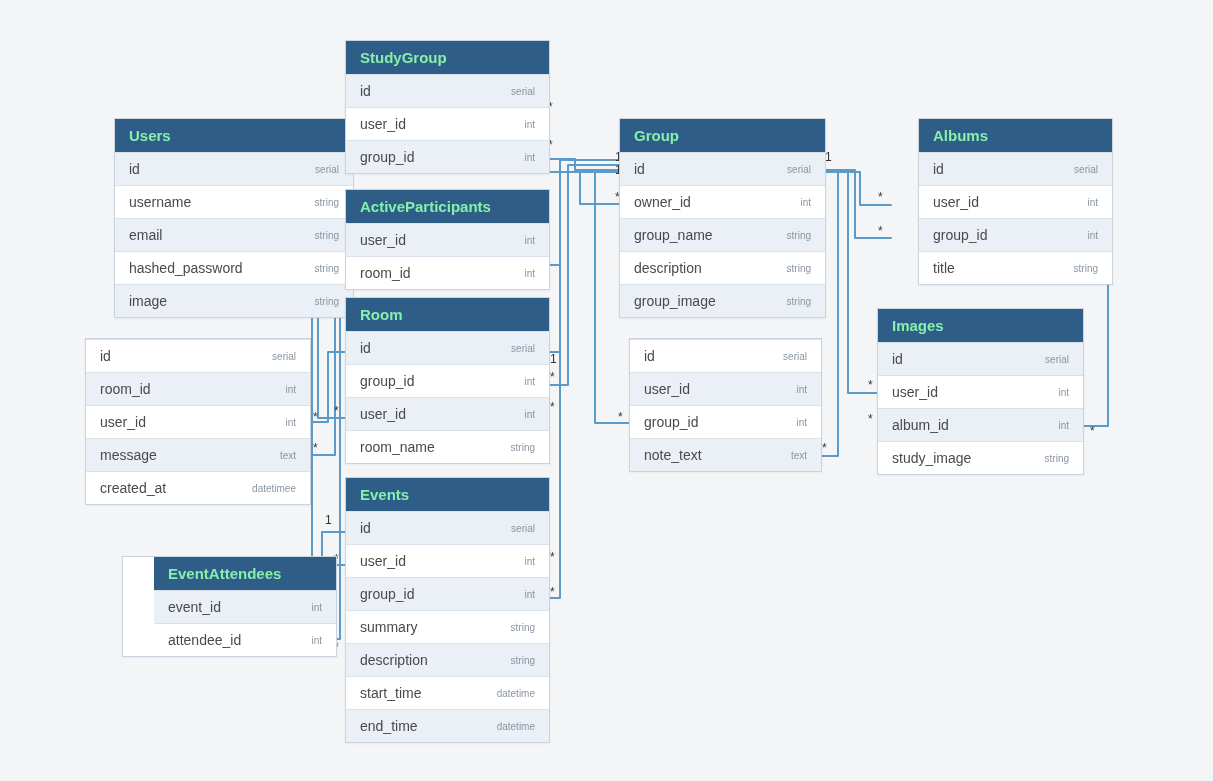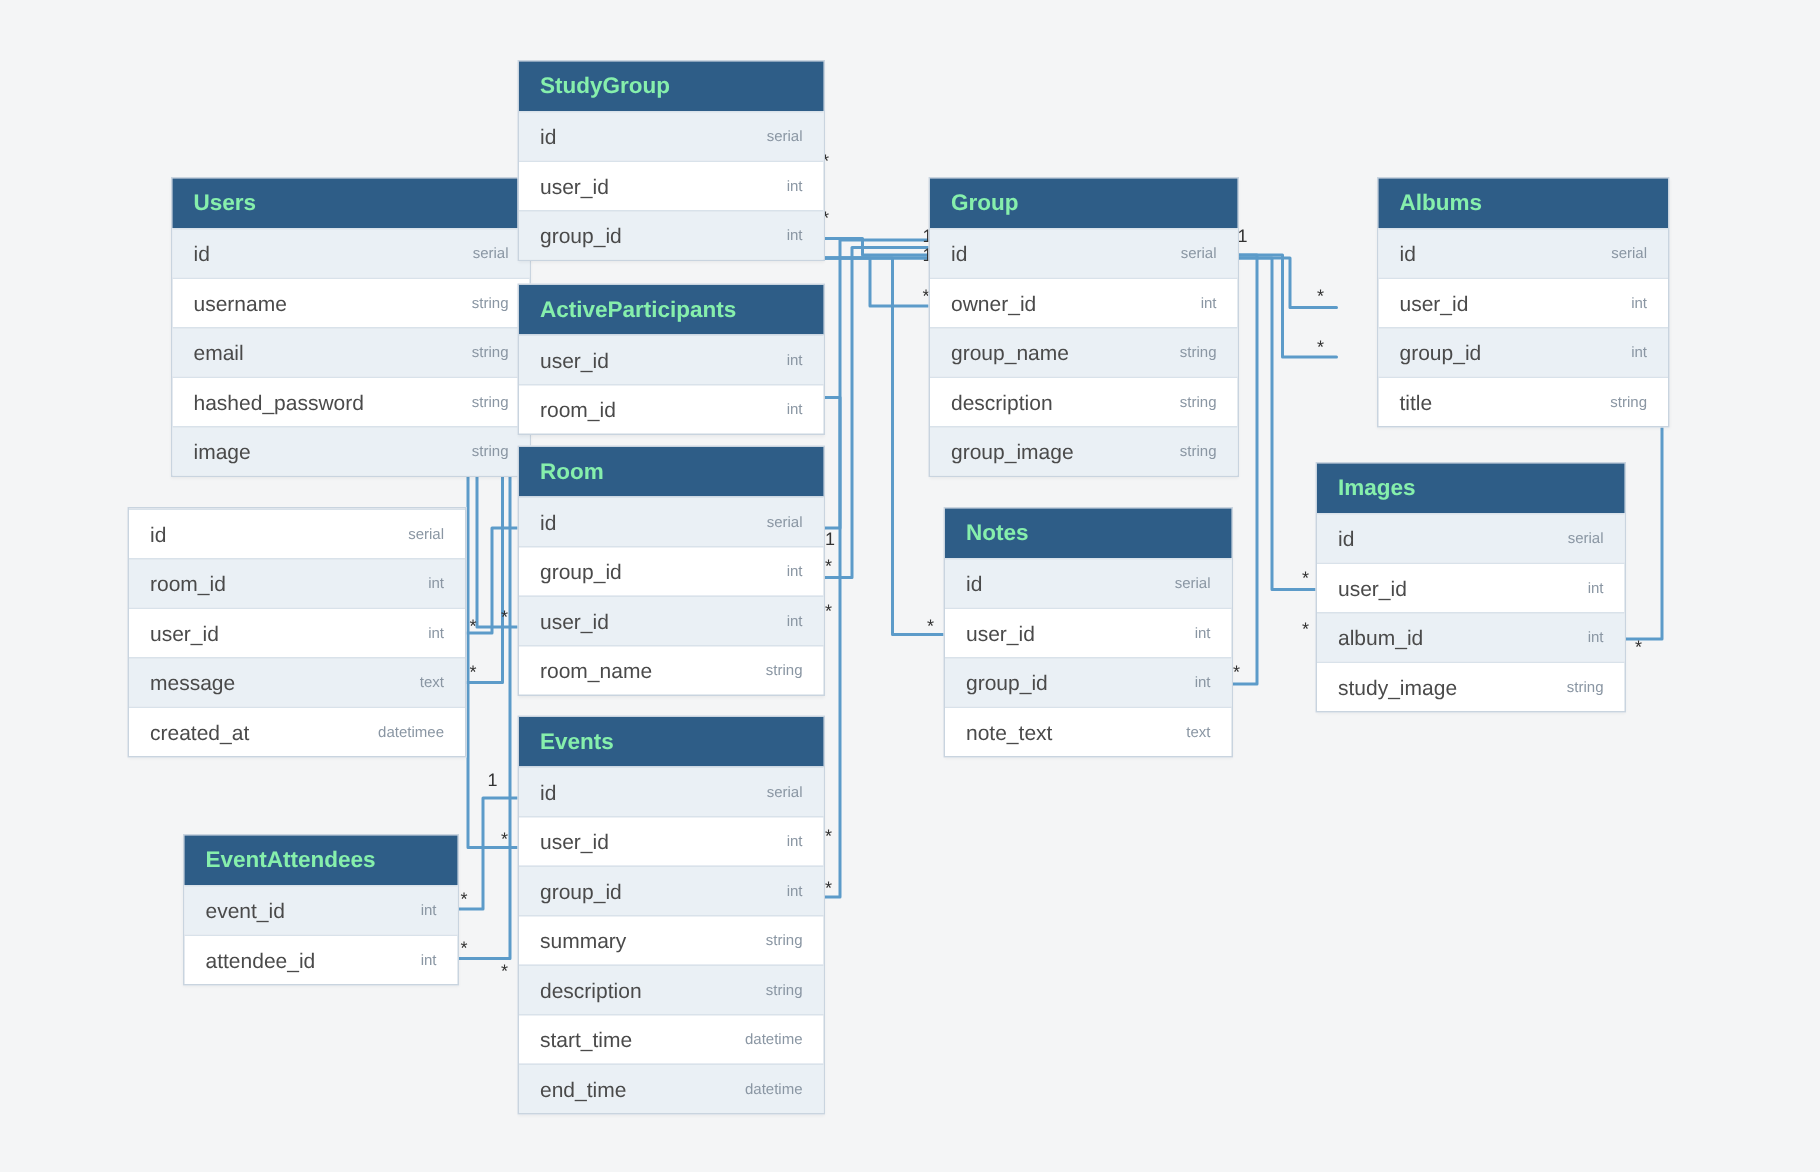--- a/index.html
+++ b/index.html
@@ -128,21 +128,21 @@
       </div>
       <div class="row">
         <span class="col-name">message</span>
         <span class="col-type">text</span>
       </div>
       <div class="row">
         <span class="col-name">created_at</span>
         <span class="col-type">datetimee</span>
       </div>
     </div>
-<div id="ent-eventattendees" class="entity" style="left: 122px; top: 556px; width: 182px;">
+<div id="ent-eventattendees" class="entity" style="left: 122px; top: 556px; width: 182px; padding-left: 31px;">
       <div class="title">EventAttendees</div>
       <div class="row">
         <span class="col-name">event_id</span>
         <span class="col-type">int</span>
       </div>
       <div class="row">
         <span class="col-name">attendee_id</span>
         <span class="col-type">int</span>
       </div>
     </div>
@@ -239,21 +239,20 @@
       <div class="row">
         <span class="col-name">description</span>
         <span class="col-type">string</span>
       </div>
       <div class="row">
         <span class="col-name">group_image</span>
         <span class="col-type">string</span>
       </div>
     </div>
 <div id="ent-notes" class="entity" style="left: 629px; top: 338px; width: 191px;">
-      <div class="title">Notes</div>
       <div class="row">
         <span class="col-name">id</span>
         <span class="col-type">serial</span>
       </div>
       <div class="row">
         <span class="col-name">user_id</span>
         <span class="col-type">int</span>
       </div>
       <div class="row">
         <span class="col-name">group_id</span>

